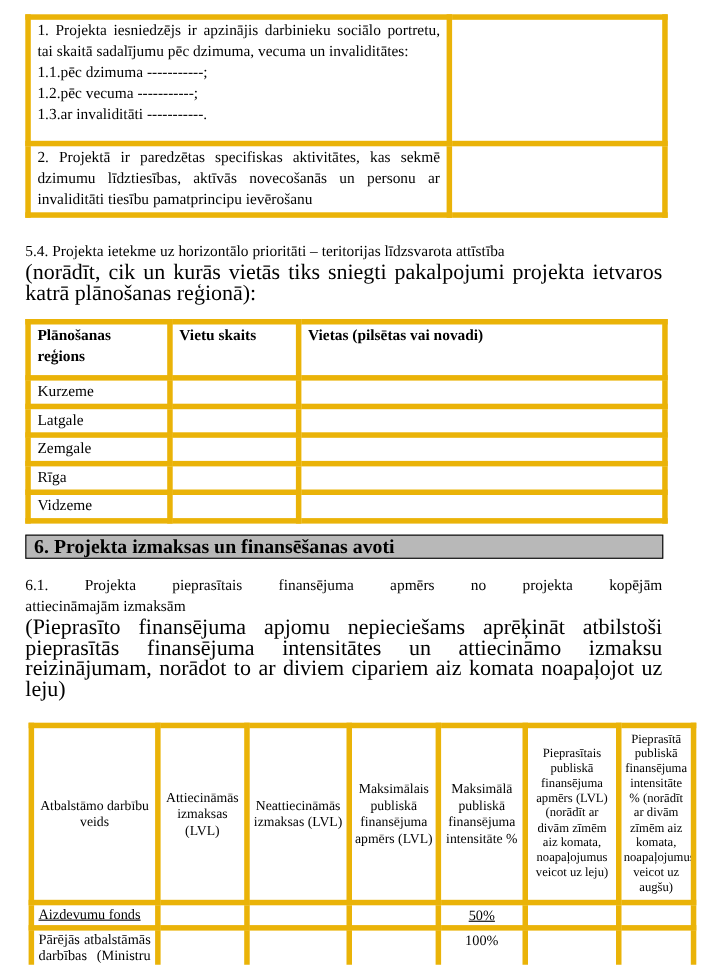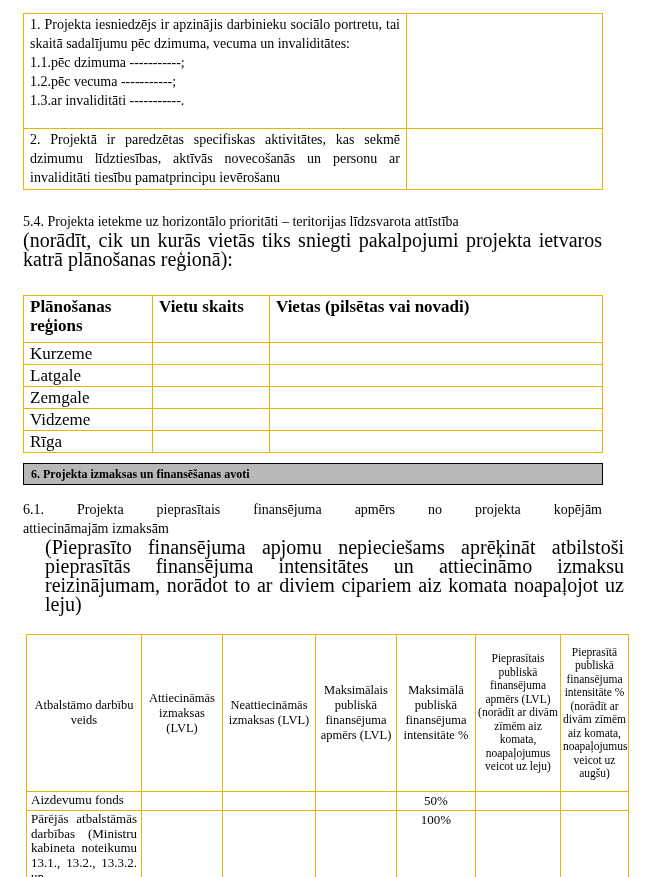--- a/index.html
+++ b/index.html
@@ -5,61 +5,61 @@
   html,body{margin:0;padding:0;background:#ffffff;}
   body{
     width:645px;height:877px;
     font-family:"Liberation Serif","DejaVu Serif",serif;
     color:#000;
     -webkit-font-smoothing:antialiased;
   }
   .page{position:relative;padding:13px 17px 0 23px;width:605px;}
 
   table{border-collapse:collapse;table-layout:fixed;}
-  td{border:1px solid #eab308;vertical-align:top;padding:0 5px;overflow:hidden;}
+  td{border:5px solid #eab308;vertical-align:top;padding:0 5px;overflow:hidden;}
 
   
   .assessment{width:579px;font-size:14px;line-height:19px;}
   .assessment td{padding:1px 6px 2px 6px;}
   .assessment .r1{height:115px;}
   .assessment .r2{height:52px;}
   .just{text-align:justify;}
 
   
   .sec54{margin-top:22px;width:579px;}
   .h-bold{font-weight:normal;font-size:14px;line-height:19px;}
   .nowrap{white-space:nowrap;}
   .note{font-size:20px;line-height:19px;}
 
   
-  .regions{width:579px;margin-top:26px;font-size:17px;line-height:19px;}
+  .regions{width:579px;margin-top:13px;font-size:14px;line-height:19px;}
   .regions td{padding:1px 6px;}
   .regions .hdr td{font-weight:bold;height:44px;}
   .regions .row td{height:19px;}
   .hdr-narrow{max-width:100px;}
 
   
   .graybar{
     margin-top:10px;width:571px;height:19px;line-height:19px;
     background:#b8b8b8;border:1px solid #000;
-    font-weight:bold;font-size:12px;padding:1px 0 0 7px;
+    font-weight:bold;font-size:18px;padding:1px 0 0 7px;
   }
   .s61title{margin-top:15px;width:579px;}
   .justify-last{text-align:justify;text-align-last:justify;}
-  .s61note{width:579px;margin-left:22px;}
+  .s61note{width:579px;}
 
   
   .fin{width:602px;margin-top:20px;margin-left:3px;}
   .fin td{padding:1px 3px;}
   .fin .hdr td{
     height:152px;vertical-align:middle;text-align:center;
     font-size:12.5px;line-height:15px;padding:2px 2px;
   }
   .fin .hdr td.small{font-size:11.5px;line-height:13.5px;}
-  .fin .body1 td{height:16px;}
+  .fin .body1 td{height:16px;text-decoration:underline;}
   .fin .body2 td{height:100px;}
   .fin .body3 td{height:18px;}
   .fin .activity{font-size:13px;line-height:14.5px;text-align:justify;padding:1px 4px;}
   .fin .val{font-size:13px;text-align:center;margin-left:46px;}
   .xcell{padding:0 !important;vertical-align:top;}
   .xcell svg{display:block;width:100%;height:100%;}
   .xcell line{stroke:#000;stroke-width:1;vector-effect:non-scaling-stroke;}
 </style>
 </head>
 <body>
@@ -118,26 +118,26 @@
       <td>Latgale</td>
       <td></td>
       <td></td>
     </tr>
     <tr class="row">
       <td>Zemgale</td>
       <td></td>
       <td></td>
     </tr>
     <tr class="row">
-      <td>Vidzeme</td>
+      <td>Rīga</td>
       <td></td>
       <td></td>
     </tr>
     <tr class="row">
-      <td>Rīga</td>
+      <td>Vidzeme</td>
       <td></td>
       <td></td>
     </tr>
   </tbody>
     </table>
 
   <div class="graybar">6. Projekta izmaksas un finansēšanas avoti</div>
 
   <div class="s61title">
     <div class="h-bold justify-last">6.1. Projekta pieprasītais finansējuma apmērs no projekta kopējām</div>

